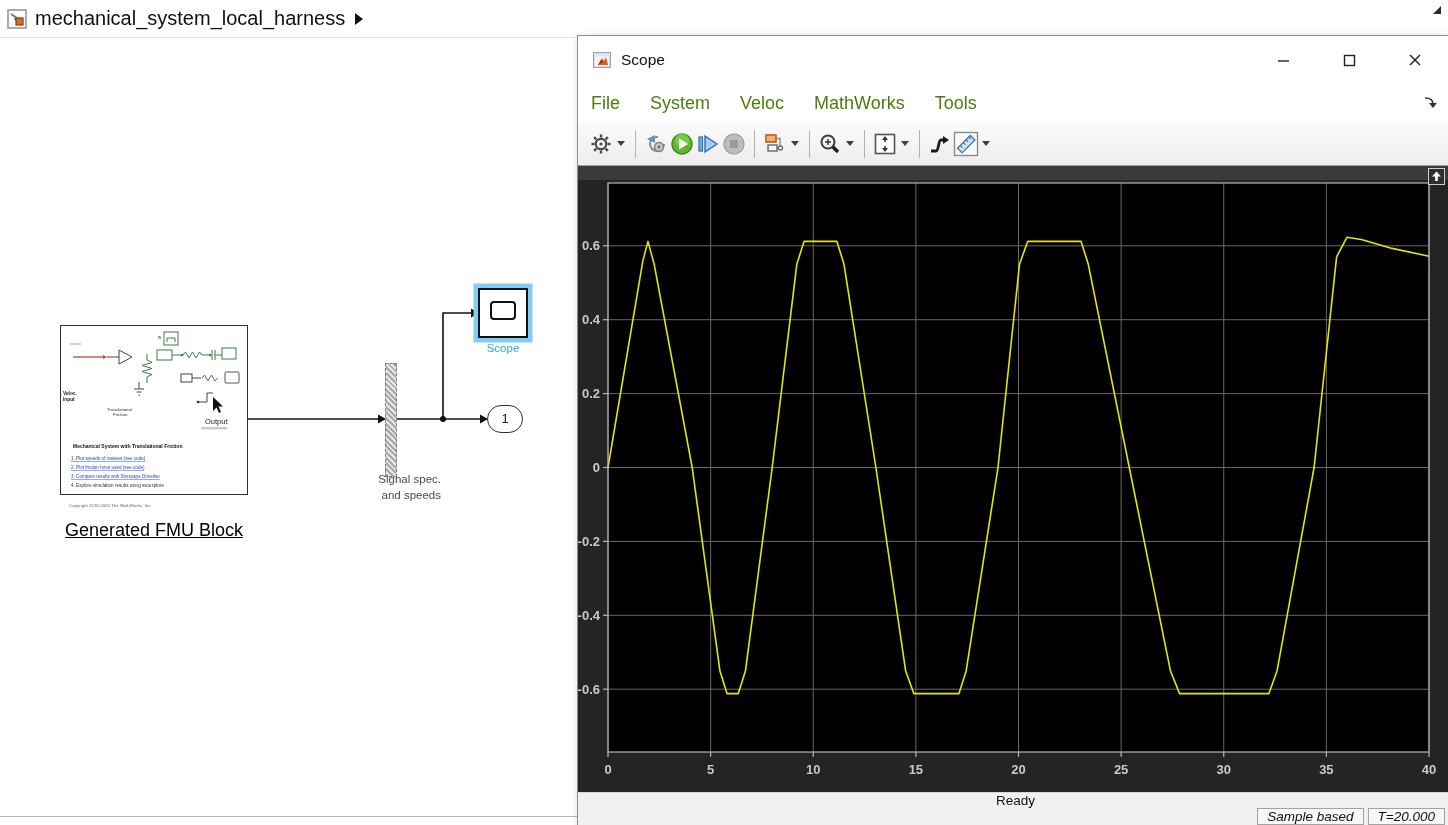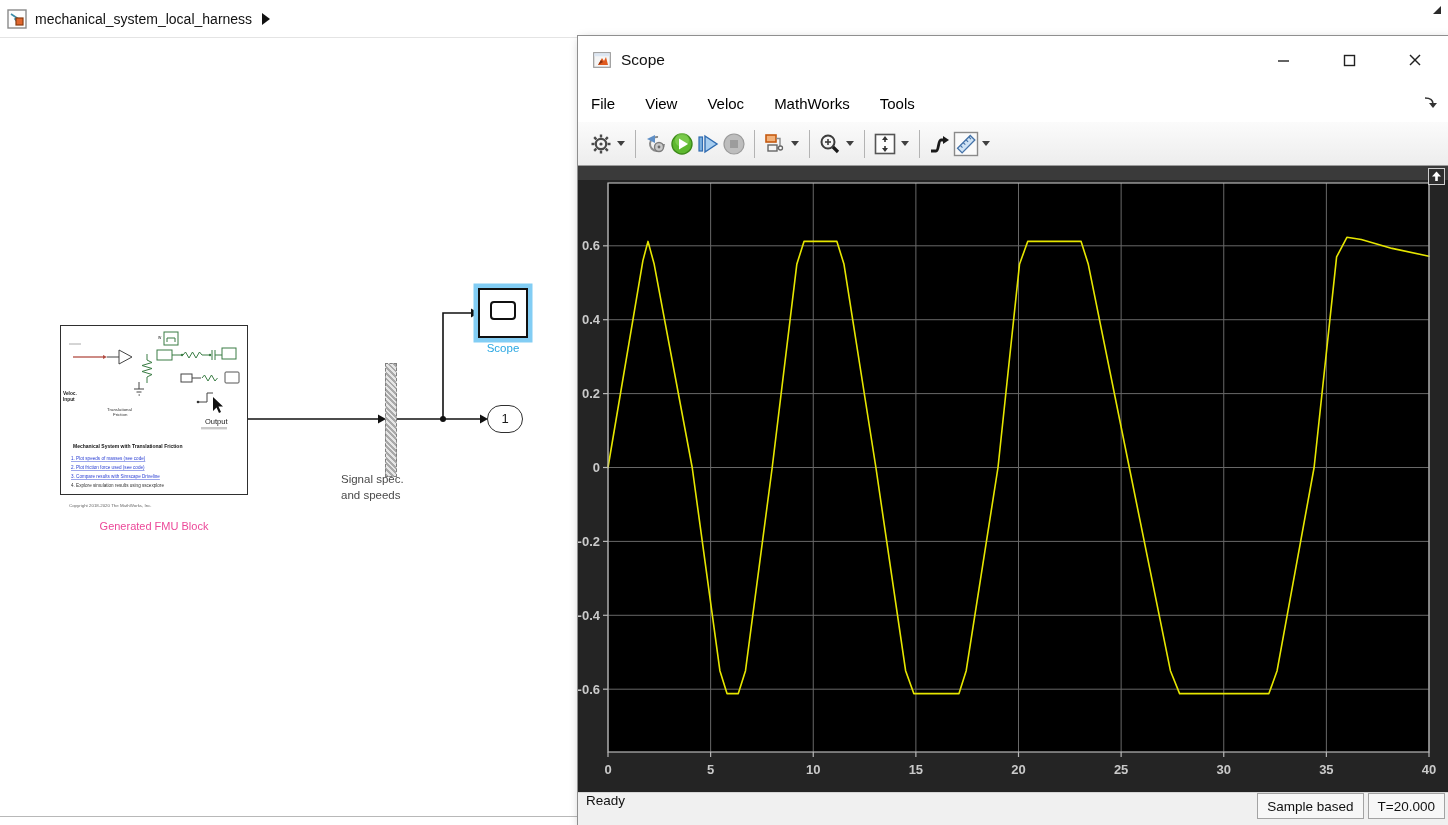--- a/index.html
+++ b/index.html
@@ -4,39 +4,39 @@
 <style>
   * { margin:0; padding:0; box-sizing:border-box; }
   html,body { width:1448px; height:825px; overflow:hidden; }
   body { font-family:"Liberation Sans", sans-serif; background:#fff; }
   .root { position:relative; width:1448px; height:825px; background:#fff; overflow:hidden; }
 
   
   .breadcrumb-bar { position:absolute; left:0; top:0; width:1448px; height:38px; background:#fff;
     border-bottom:1px solid #e4e4e4; display:flex; align-items:center; padding-left:7px; z-index:5; }
   .bc-icon { width:20px; height:20px; margin-right:8px; }
-  .bc-text { font-size:14px; color:#111; }
+  .bc-text { font-size:20px; color:#111; }
   .bc-arrow { width:0; height:0; border-left:8px solid #111; border-top:6px solid transparent;
     border-bottom:6px solid transparent; margin-left:10px; }
   .corner-arrow { position:absolute; right:5px; top:4px; z-index:6; }
 
   
   .canvas { position:absolute; inset:0; background:#fff; z-index:1; }
   .canvas-bottom-line { position:absolute; left:0; top:816px; width:578px; height:1px; background:#b8b8b8; }
   .diagram-svg { position:absolute; left:0; top:0; width:578px; height:825px; z-index:2; pointer-events:none; }
 
   .fmu-block { position:absolute; left:60px; top:325px; width:188px; height:170px; background:#fff;
     border:1.6px solid #2f2f2f; z-index:3; }
   .fmu-caption { position:absolute; left:60px; top:520px; width:188px; text-align:center;
-    font-size:11px; color:#ec4899; z-index:3; }
+    font-size:18px; color:#000000; z-index:3;text-decoration:underline; }
 
   .signal-bar { position:absolute; left:385px; top:363px; width:12px; height:114px; z-index:3;
     background:repeating-linear-gradient(45deg,#a9a9a9 0 2px,#e6e6e6 2px 4px);
     border:1px dashed #7e7e7e; }
-  .signal-label { position:absolute; left:341px; top:472px; width:100px; text-align:left;
+  .signal-label { position:absolute; left:341px; top:472px; width:100px; text-align:right;
     font-size:11.5px; line-height:1.35; color:#4a4a4a; z-index:3; }
 
   .scope-block { position:absolute; left:478px; top:288px; width:50px; height:50px; background:#fff;
     border:2px solid #101010; box-shadow:0 0 0 4.5px #82cdf4; z-index:3; }
   .scope-screen { position:absolute; left:10px; top:11px; width:26px; height:19px; border:2.2px solid #101010;
     border-radius:4px; background:#fff; }
   .scope-label { position:absolute; left:474px; top:342px; width:58px; text-align:center;
     font-size:11.5px; color:#2aa7e2; z-index:3; }
 
   .outport { position:absolute; left:487px; top:405px; width:36px; height:28px; background:#fff;
@@ -46,40 +46,40 @@
   
   .scope-window { position:absolute; left:578px; top:36px; width:870px; height:789px; background:#fff;
     z-index:10; box-shadow:0 0 0 1px #8f8f8f, 3px 4px 10px rgba(0,0,0,.35); }
   .titlebar { height:48px; background:#fff; display:flex; align-items:center; padding-left:15px; }
   .title-icon { width:18px; height:16px; margin-right:10px; }
   .title-text { font-size:15.5px; color:#101010; }
   .win-controls { margin-left:auto; display:flex; height:100%; }
   .win-btn { width:66px; height:100%; display:flex; align-items:center; justify-content:center; }
 
   .menubar { height:38px; background:#fff; display:flex; align-items:center; padding-left:13px; }
-  .menu-item { font-size:15px; color:#000000; margin-right:30px; }
+  .menu-item { font-size:18px; color:#4d7c0f; margin-right:30px; }
   .dock-btn { margin-left:auto; margin-right:10px; }
 
   .toolbar { height:44px; background:linear-gradient(#fbfbfb,#ededed); border-bottom:1px solid #9b9b9b;
     display:flex; align-items:center; padding-left:10px; }
   .tb-btn { width:26px; height:26px; display:flex; align-items:center; justify-content:center; }
   .tb-caret { width:14px; height:26px; display:flex; align-items:center; justify-content:center; }
   .caret-shape { width:0; height:0; border-left:4px solid transparent; border-right:4px solid transparent;
     border-top:5px solid #404040; }
   .tb-sep { width:1px; height:28px; background:#b3b3b3; margin:0 7px; }
 
   .content { position:relative; height:626px; background:#242424; overflow:hidden; }
   .content::before { content:""; position:absolute; left:0; top:0; width:100%; height:14px; background:#3a3a3a; }
   #scope-plot { position:absolute; left:0; top:0; }
   .panel-btn { position:absolute; top:2px; right:3px; width:17px; height:17px; background:#2e2e2e;
     border:1.4px solid #cfcfcf; display:flex; align-items:center; justify-content:center; z-index:4; }
 
   .statusbar { height:33px; background:#f0f0f0; border-top:1px solid #d6d6d6; display:flex;
-    font-size:13.5px; color:#111; padding:0 3px 0 8px; }
-  .status-cells { margin-left:auto; display:flex; gap:4px; height:26px; }
+    align-items:center; font-size:13.5px; color:#111; padding:0 3px 0 8px;flex-direction:column; }
+  .status-cells { margin-left:auto; display:flex; gap:4px; height:26px;font-style:italic; }
   .status-cell { border:1px solid #a3a3a3; background:#f7f7f7; padding:0 9px; display:flex;
     align-items:center; font-size:13.5px; color:#111; }
 
   text { font-family:"Liberation Sans", sans-serif; }
 </style>
 </head>
 <body>
 
 <div class="root">
 
@@ -197,21 +197,21 @@
           <svg width="14" height="14">
             <line x1="2" y1="2" x2="12" y2="12" stroke="#222" stroke-width="1.4"></line>
             <line x1="12" y1="2" x2="2" y2="12" stroke="#222" stroke-width="1.4"></line>
           </svg>
         </div>
       </div>
     </div>
 
     <div class="menubar">
       <span class="menu-item">File</span>
-      <span class="menu-item">View</span>
+      <span class="menu-item">System</span>
       <span class="menu-item">Veloc</span>
       <span class="menu-item">MathWorks</span>
       <span class="menu-item">Tools</span>
       <svg class="dock-btn" width="16" height="16">
         <path d="M3,3 C9,3 11,5 11,9" fill="none" stroke="#333" stroke-width="1.6"></path>
         <polygon points="7,8 15,8 11,13" fill="#333"></polygon>
       </svg>
     </div>
 
     <div class="toolbar">

